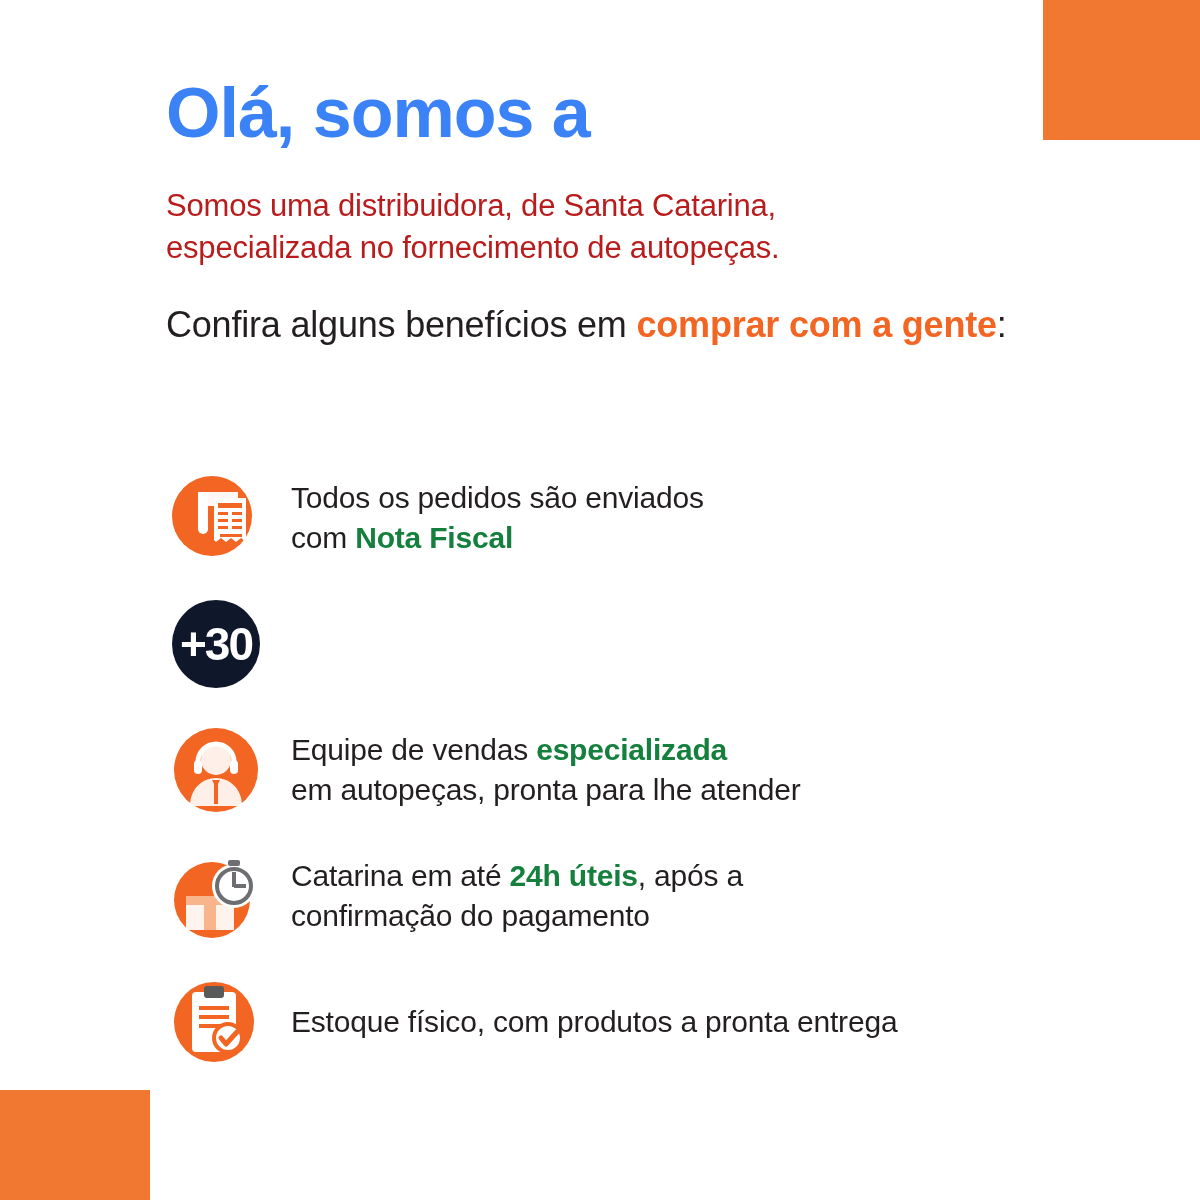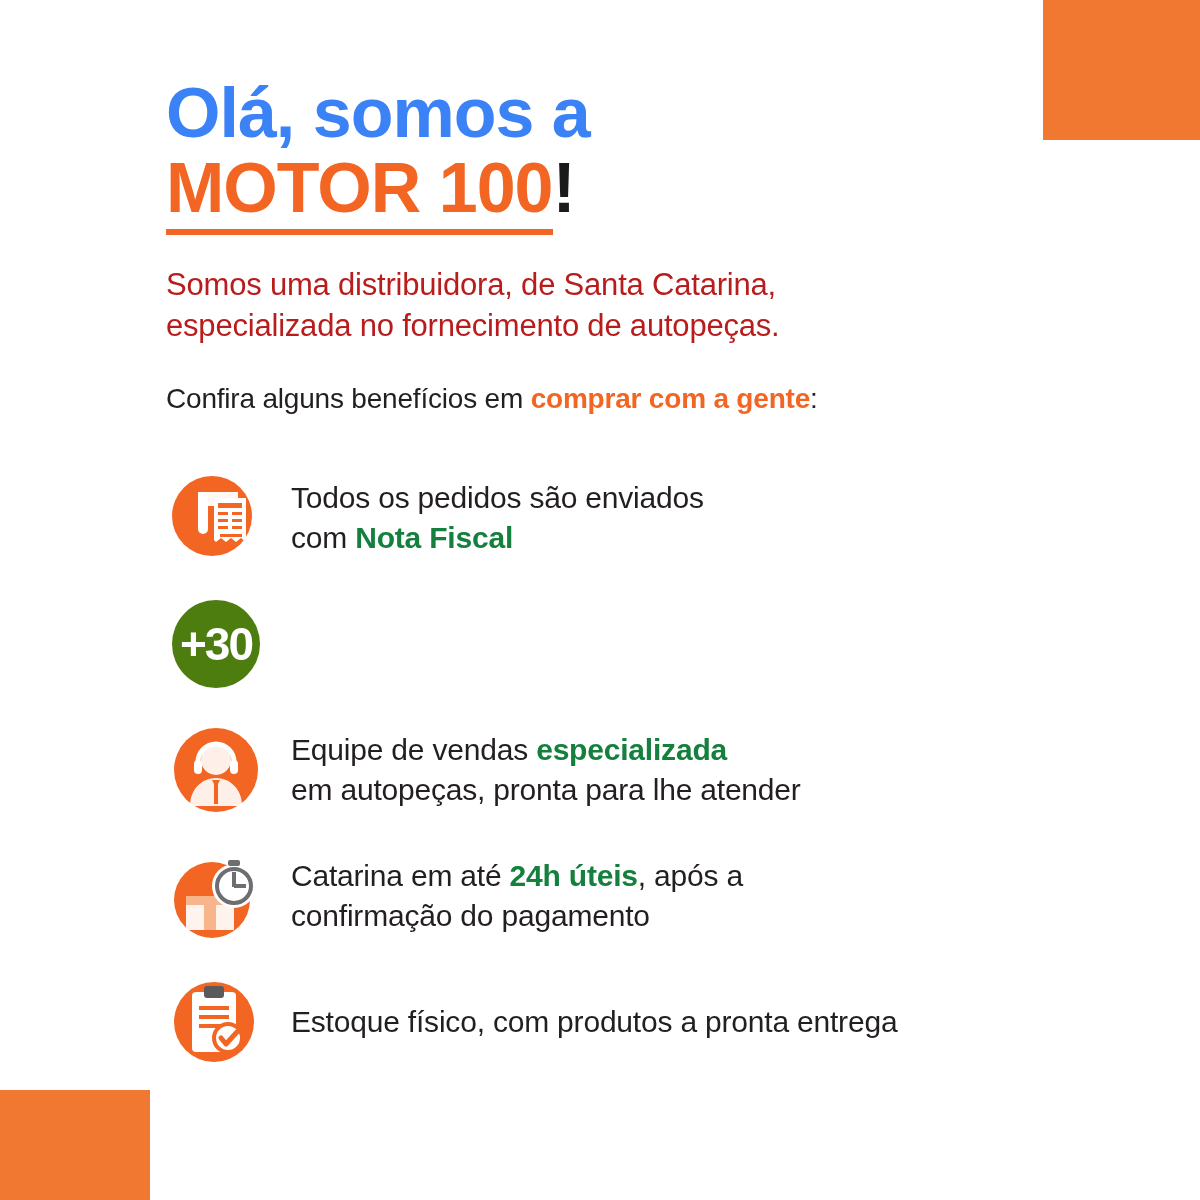--- a/index.html
+++ b/index.html
@@ -65,21 +65,21 @@
   
   .intro {
     margin-top: 36px;
     font-size: 31px;
     color: #b91c1c;
     line-height: 1.34;
     letter-spacing: -0.2px;
   }
   .benefits-line {
     margin-top: 36px;
-    font-size: 28px;
+    font-size: 36px;
     color: #231f20;
     letter-spacing: -0.2px;
   }
   .benefits-line .hl {
     color: #F26522;
     font-weight: bold;
   }
 
   
   .benefit-list {
@@ -111,44 +111,41 @@
   }
   .benefit-text .hl {
     color: #15803d;
     font-weight: bold;
   }
 
   .icon-circle {
     width: 88px;
     height: 88px;
     border-radius: 50%;
-    background: #4d7c0f;
+    background: #0f172a;
     display: flex;
     align-items: center;
     justify-content: center;
     position: relative;
   }
   .badge-30 {
     color: #ffffff;
     font-size: 46px;
     font-weight: bold;
     letter-spacing: -2px;
   }
 </style>
 </head>
 <body>
 
 <div class="corner-square-tr"></div>
 <div class="corner-square-bl"></div>
 
 <div class="content">
   <div class="headline-1">Olá, somos a</div>
-  <div class="headline-2">
-    <span class="brand">MOTOR 100</span><span>!</span>
-  </div>
 
   <div class="intro">
     <div>Somos uma distribuidora, de Santa Catarina,</div>
     <div>especializada no fornecimento de autopeças.</div>
   </div>
 
   <div class="benefits-line">
     <span>Confira alguns benefícios em </span><span class="hl">comprar com a gente</span><span>:</span>
   </div>
 </div>

